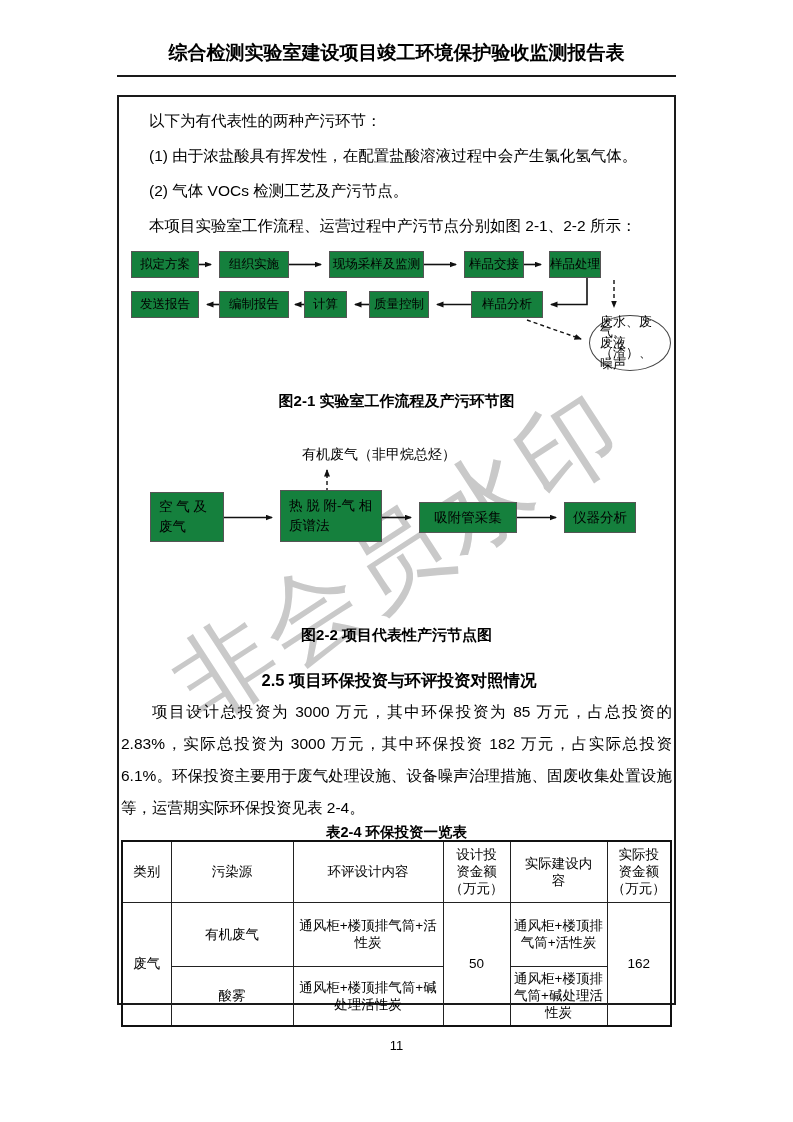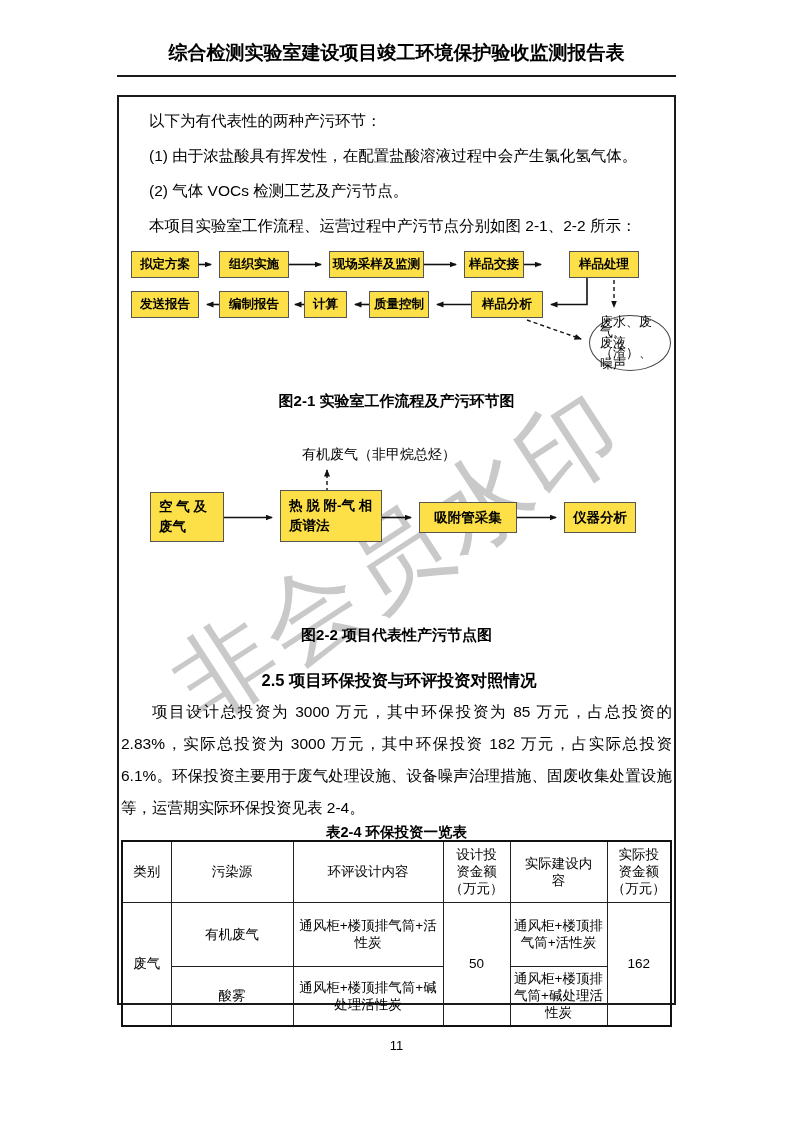--- a/index.html
+++ b/index.html
@@ -14,22 +14,22 @@
 
   .content-box{position:absolute;left:117px;top:95px;width:559px;height:910px;
     border:2px solid #1a1a1a;box-sizing:border-box;z-index:2;padding-top:6px;}
 
   .intro-line{margin:0;padding:0 12px 0 30px;line-height:35px;font-size:15.5px;}
 
   .fc{position:relative;}
   .fc1{height:145px;}
   .fc2{height:108px;margin-top:34px;}
   .fc svg{position:absolute;left:0;top:0;z-index:1;}
-  .fbox{position:absolute;border:1px solid #555;background:#fde047;display:flex;align-items:center;justify-content:center;
-    text-align:center;font-size:12.5px;line-height:15px;box-sizing:border-box;z-index:2;font-weight:bold;}
+  .fbox{position:absolute;border:1px solid #555;background:#15803d;display:flex;align-items:center;justify-content:center;
+    text-align:center;font-size:12.5px;line-height:15px;box-sizing:border-box;z-index:2;}
   .fbox2{font-size:13.5px;line-height:20px;white-space:pre-line;}
   .fbox2.left{justify-content:flex-start;text-align:left;padding-left:8px;}
   .fc1-ellipse{position:absolute;left:470px;top:72px;width:82px;height:56px;border:1px solid #444;border-radius:50%;
     background:#fff;z-index:2;display:flex;align-items:center;font-size:13px;line-height:10.5px;
     white-space:pre-line;text-align:left;padding-left:10px;box-sizing:border-box;}
   .emission-label{position:absolute;left:183px;top:0;font-size:14px;z-index:2;}
 
   .fig-caption{text-align:center;font-weight:bold;font-size:15px;height:22px;line-height:22px;}
   .cap1{margin-top:2px;}
   .cap2{margin-top:70px;}
@@ -78,21 +78,21 @@
         <line x1="250" y1="61.5" x2="236" y2="61.5" stroke="#111" stroke-width="1.6" marker-end="url(#ar1)"></line>
         <line x1="352" y1="61.5" x2="318" y2="61.5" stroke="#111" stroke-width="1.6" marker-end="url(#ar1)"></line>
         <path d="M468 35 L468 61.5 L432 61.5" fill="none" stroke="#111" stroke-width="1.6" marker-end="url(#ar1)"></path>
         <line x1="495" y1="37" x2="495" y2="64" stroke="#111" stroke-width="1.4" stroke-dasharray="4 3" marker-end="url(#ar1)"></line>
         <line x1="408" y1="77" x2="462" y2="96" stroke="#111" stroke-width="1.4" stroke-dasharray="4 3" marker-end="url(#ar1)"></line>
       </svg>
       <div class="fbox" style="left:12px;top:8px;width:68px;height:27px;">拟定方案</div>
       <div class="fbox" style="left:100px;top:8px;width:70px;height:27px;">组织实施</div>
       <div class="fbox" style="left:210px;top:8px;width:95px;height:27px;">现场采样及监测</div>
       <div class="fbox" style="left:345px;top:8px;width:60px;height:27px;">样品交接</div>
-      <div class="fbox" style="left:450px;top:8px;width:70px;height:27px;">样品处理</div>
+      <div class="fbox" style="left:430px;top:8px;width:52px;height:27px;">样品处理</div>
       <div class="fbox" style="left:12px;top:48px;width:68px;height:27px;">发送报告</div>
       <div class="fbox" style="left:100px;top:48px;width:70px;height:27px;">编制报告</div>
       <div class="fbox" style="left:185px;top:48px;width:43px;height:27px;">计算</div>
       <div class="fbox" style="left:250px;top:48px;width:60px;height:27px;">质量控制</div>
       <div class="fbox" style="left:352px;top:48px;width:72px;height:27px;">样品分析</div>
       <div class="fc1-ellipse">废水、废气、
 废液（渣）、
 噪声</div>
     </div>
 

